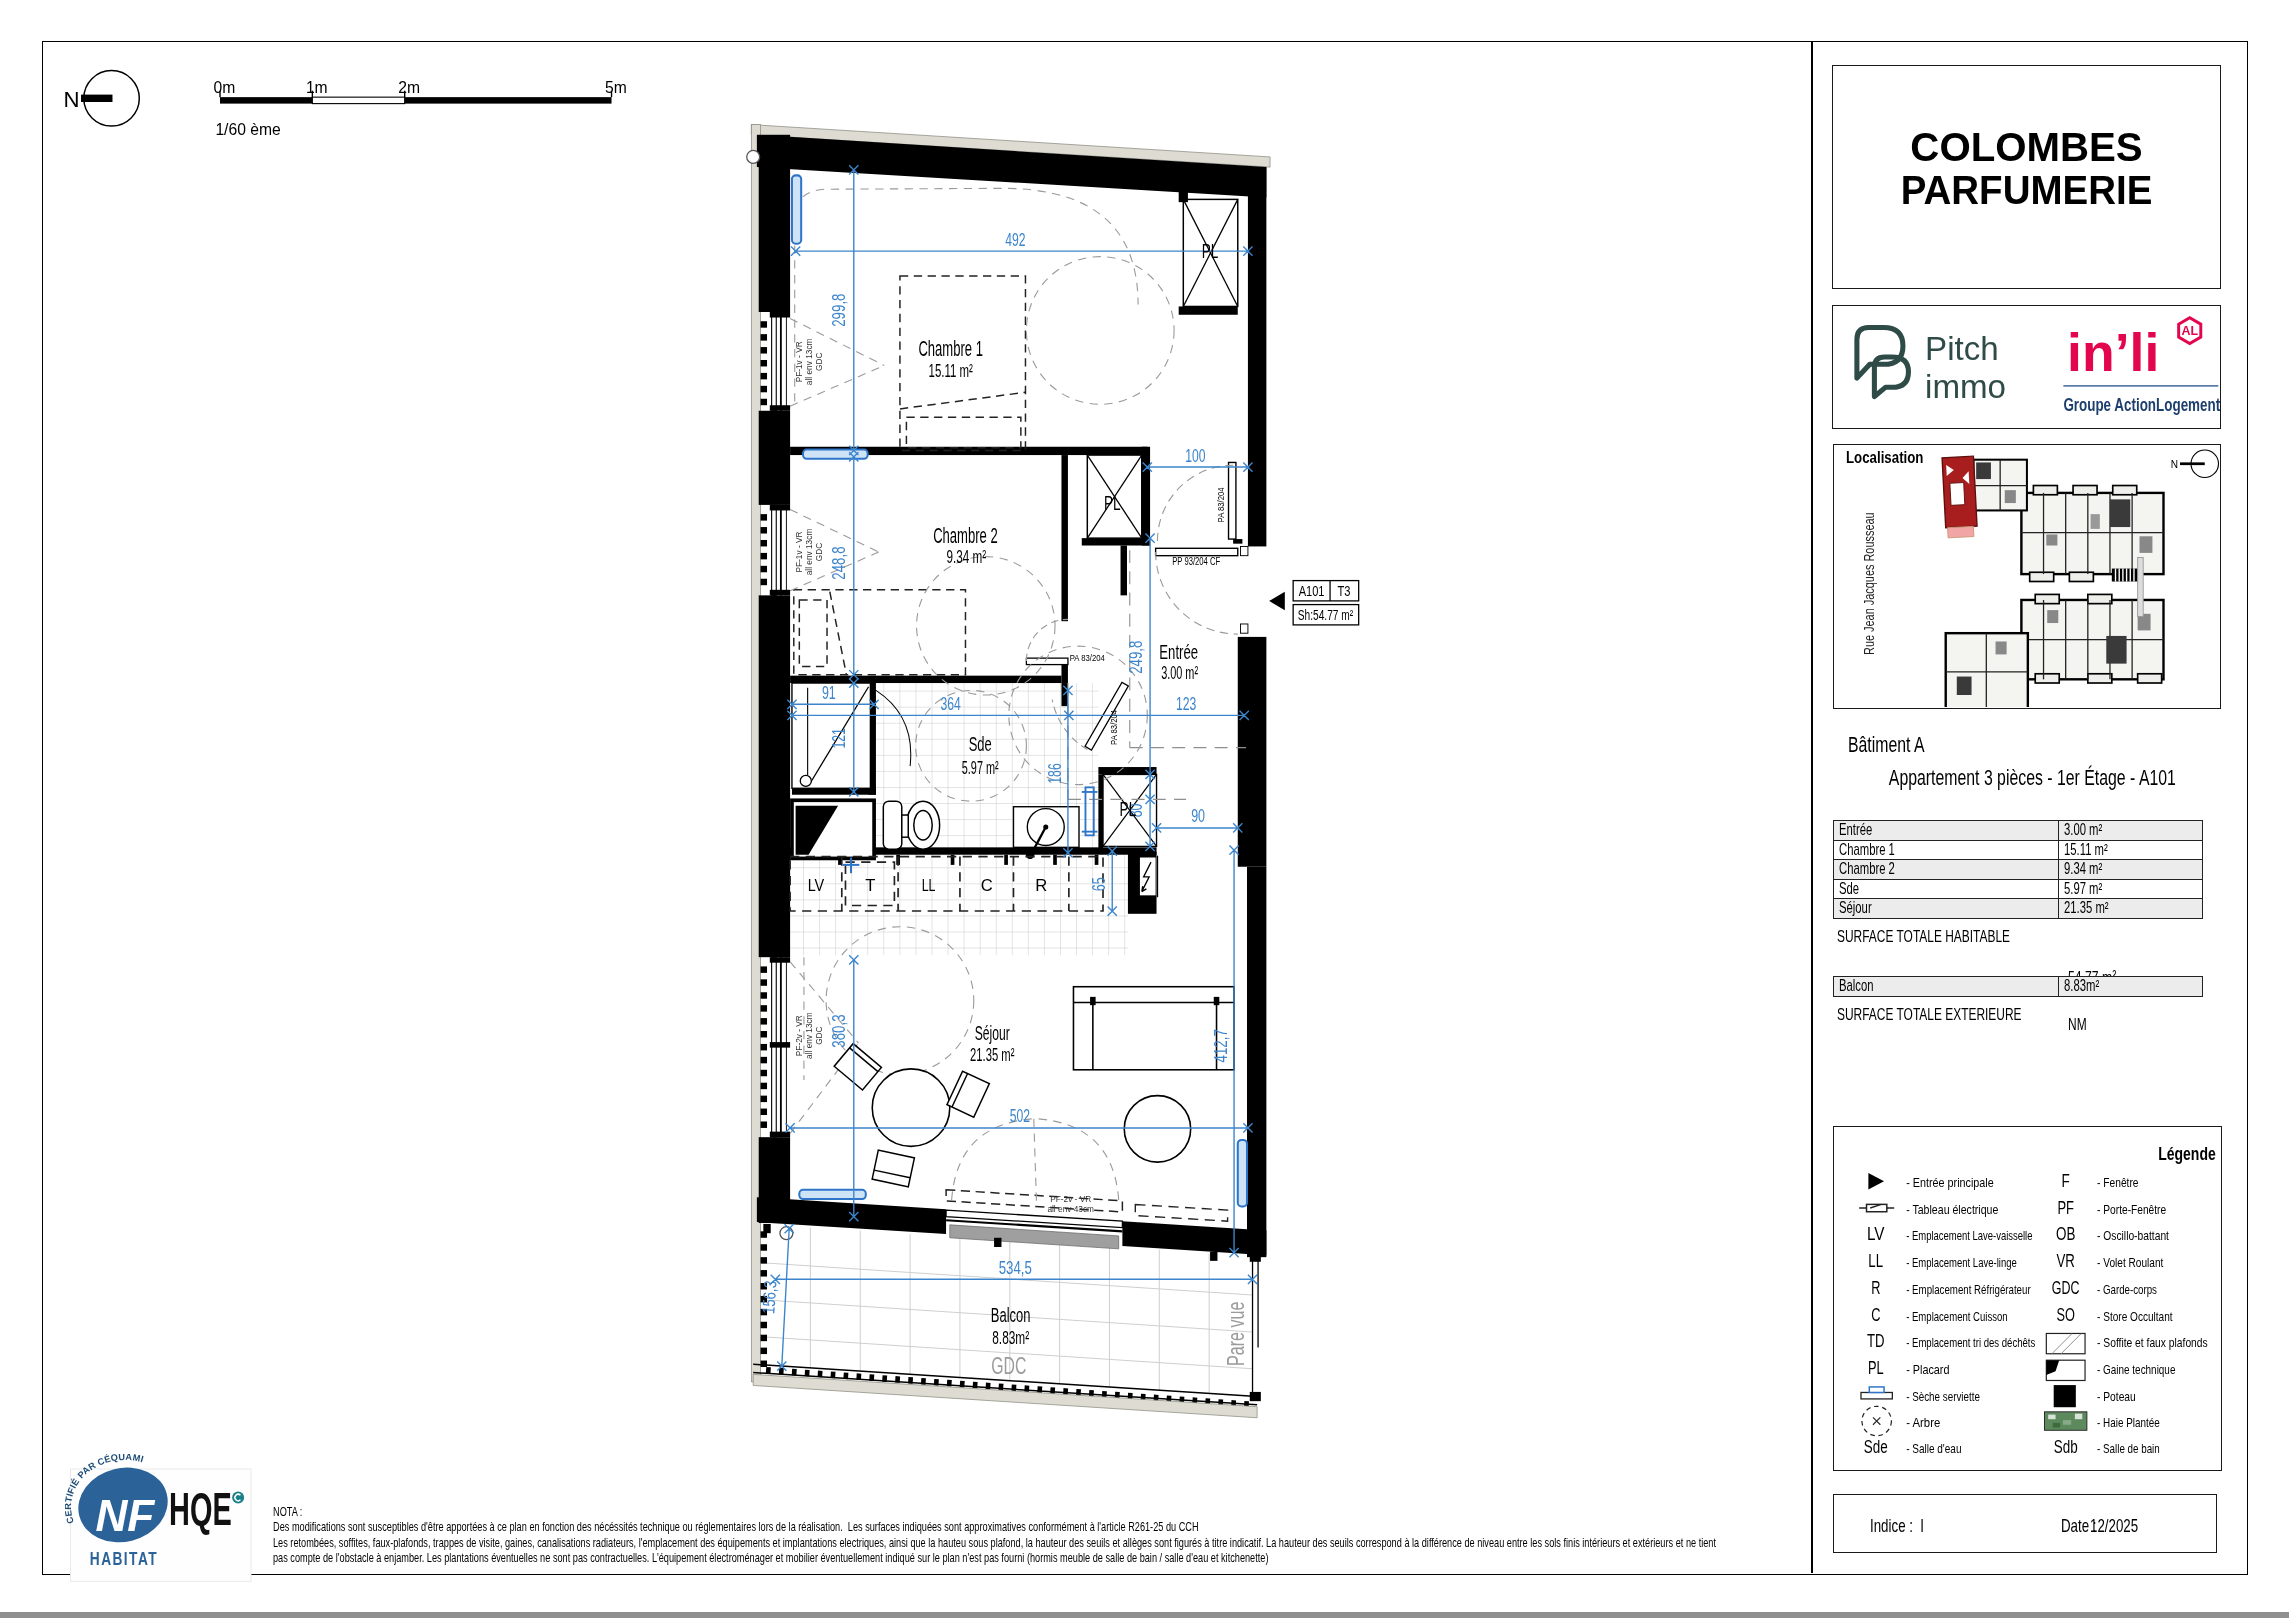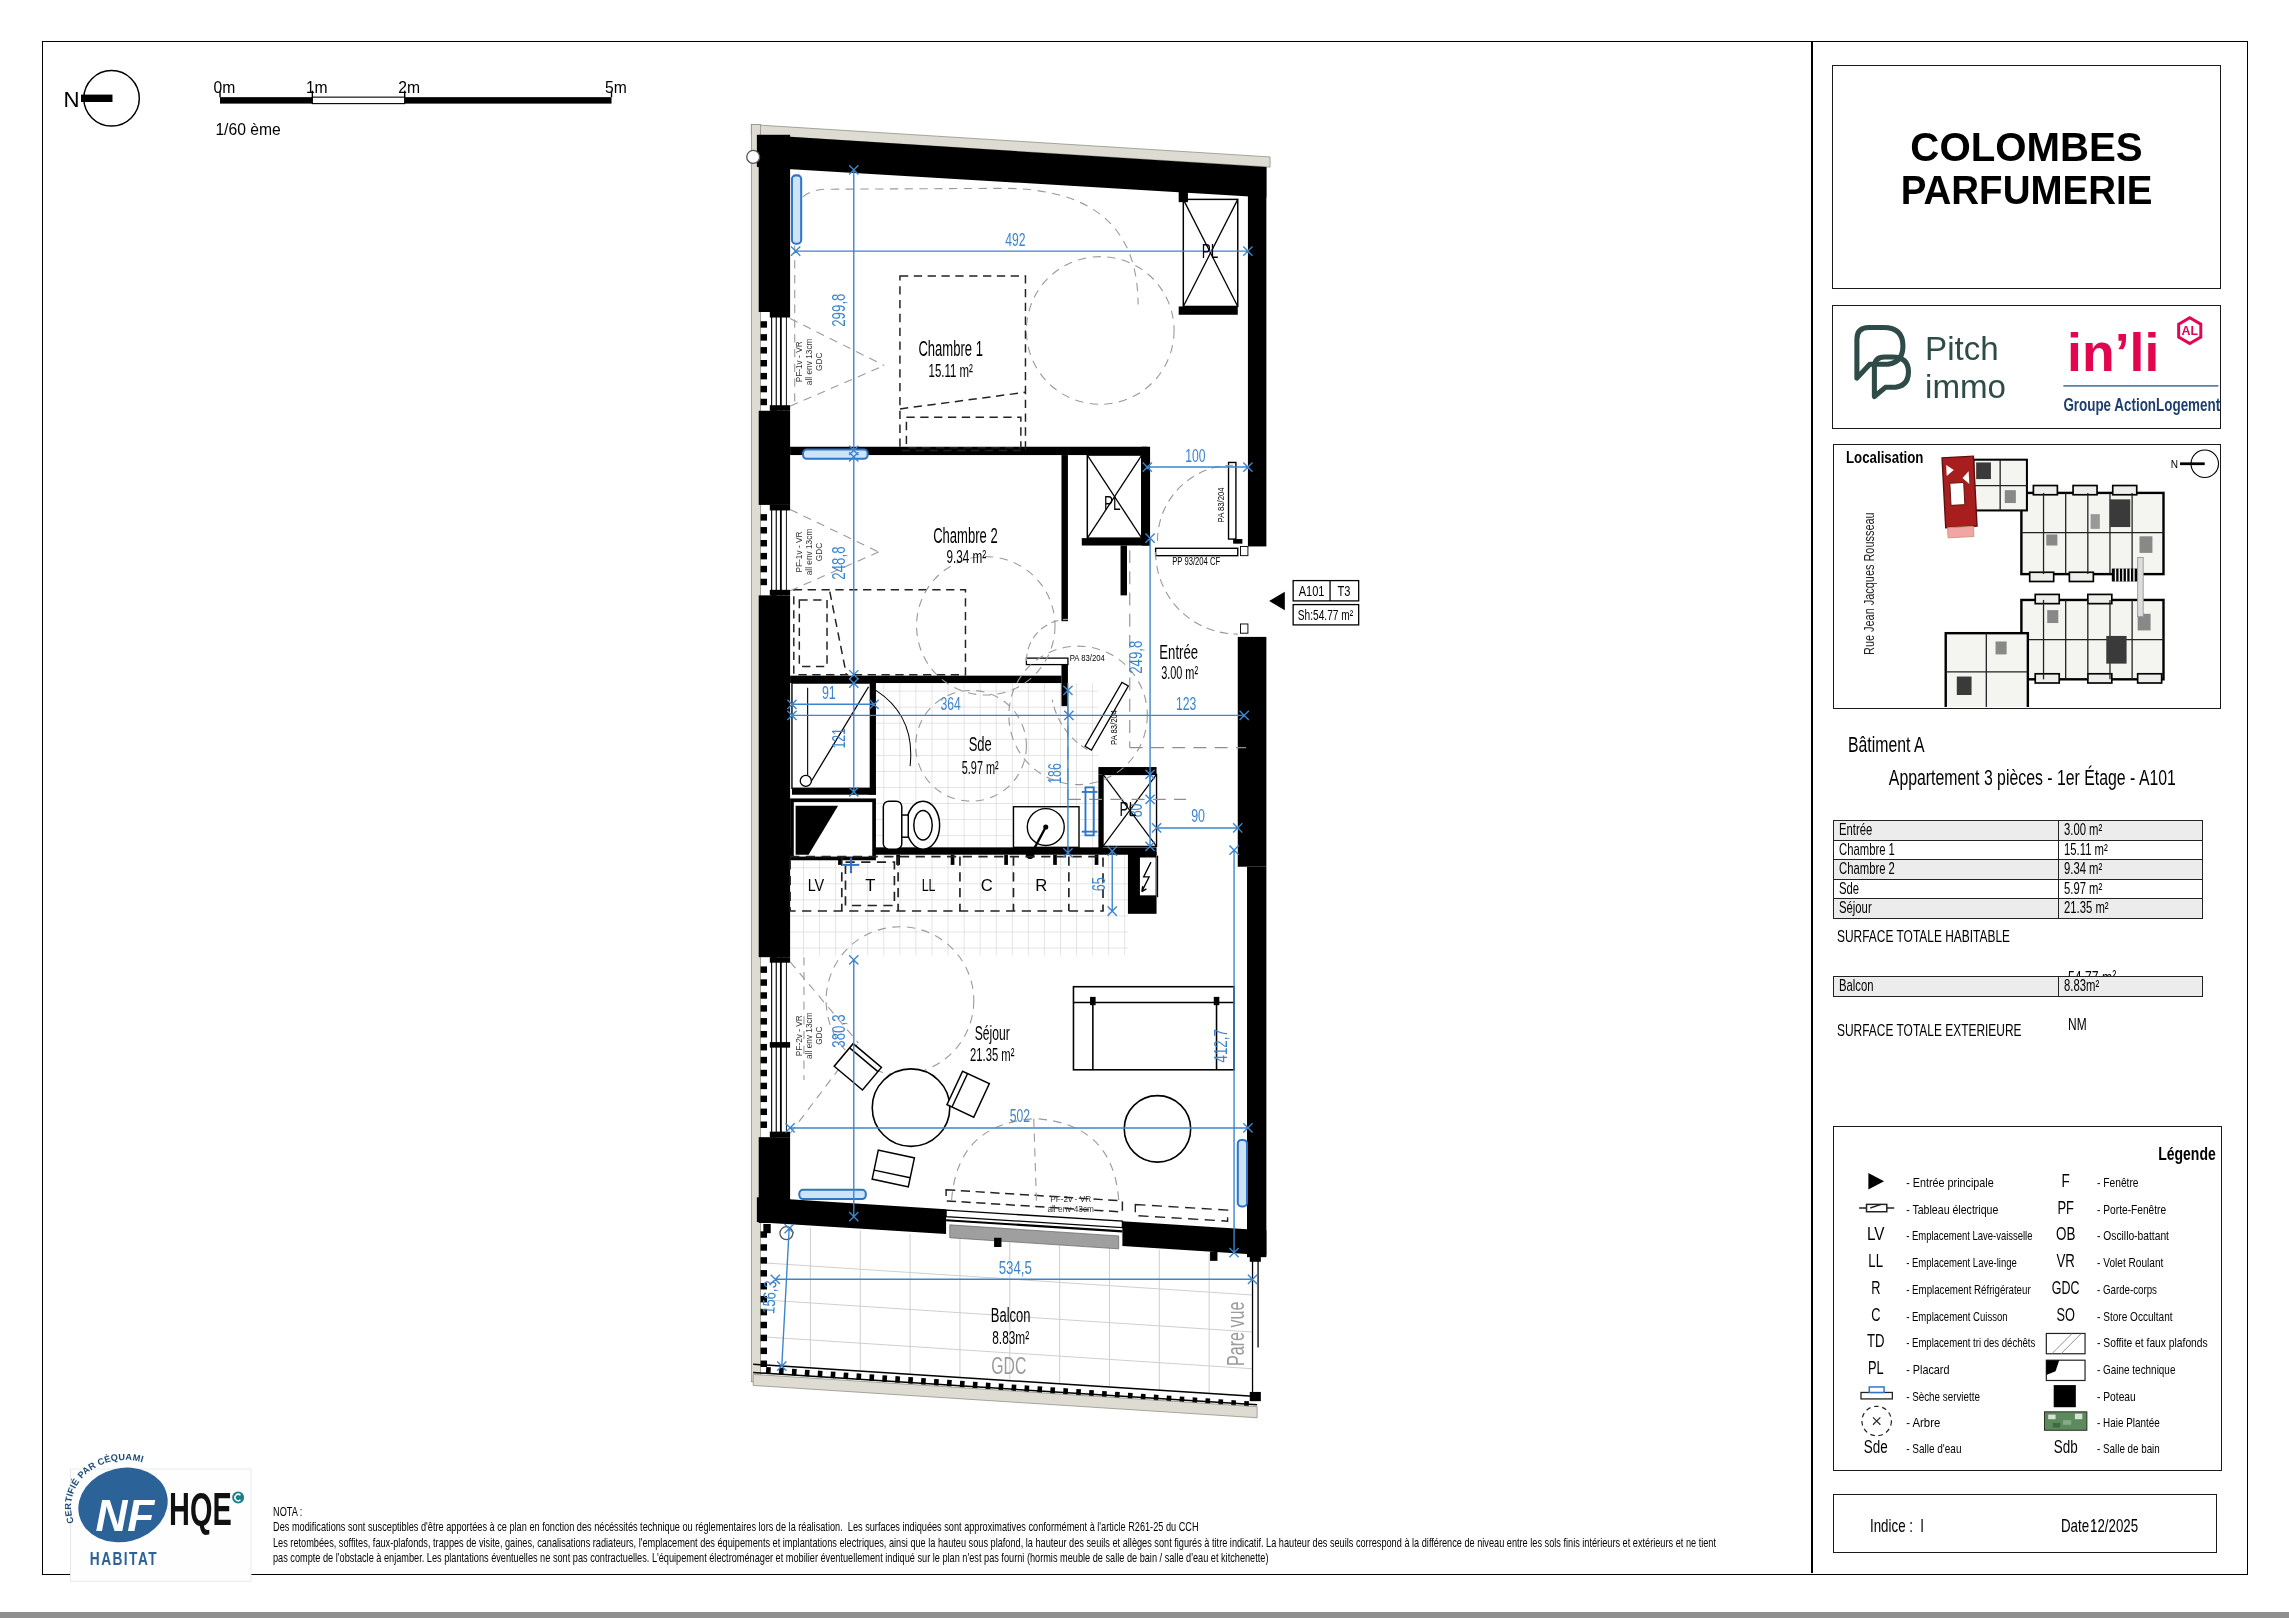--- a/index.html
+++ b/index.html
@@ -207,21 +207,21 @@
 <div class="abs" style="left:1833px;top:976px;width:370px;">
   <table style="border-collapse:collapse;width:370px;font-size:15.7px;table-layout:fixed;">
     <tbody>
         <tr style="background:#ececec;">
           <td style="border:1.4px solid #222;height:18.5px;padding:0 0 0 4.6px;"><span class="cx">Balcon</span></td>
           <td style="border:1.4px solid #222;width:138px;padding:0 0 0 4.6px;"><span class="cx">8.83m²</span></td>
         </tr>
   </tbody>
     </table>
 </div>
-<div class="abs" style="left:1837px;top:1005px;font-size:16.6px;margin-top:16px;"><span class="cx">SURFACE TOTALE EXTERIEURE</span></div>
+<div class="abs" style="left:1837px;top:1005px;font-size:16.6px;"><span class="cx">SURFACE TOTALE EXTERIEURE</span></div>
 <div class="abs" style="left:2068px;top:1015px;font-size:16.6px;"><span class="cx">NM</span></div>
 
 <div class="box" style="left:1833px;top:1126px;width:387px;height:343px;"></div>
 <div class="abs" style="left:1833px;top:1144px;width:390px;text-align:right;font-size:17.5px;font-weight:bold;"><span class="cxc" style="transform:scaleX(0.8);">Légende</span></div>
 <svg class="abs" style="left:1833px;top:1126px;" width="387" height="343" viewBox="0 0 419 372">
     <g transform="translate(0,-7)">
 
   <polygon points="38,58 38,76 55,67" fill="#000"></polygon>
   <text x="79" y="73" font-size="14.5" textLength="95" lengthAdjust="spacingAndGlyphs">- Entrée principale</text>
 

